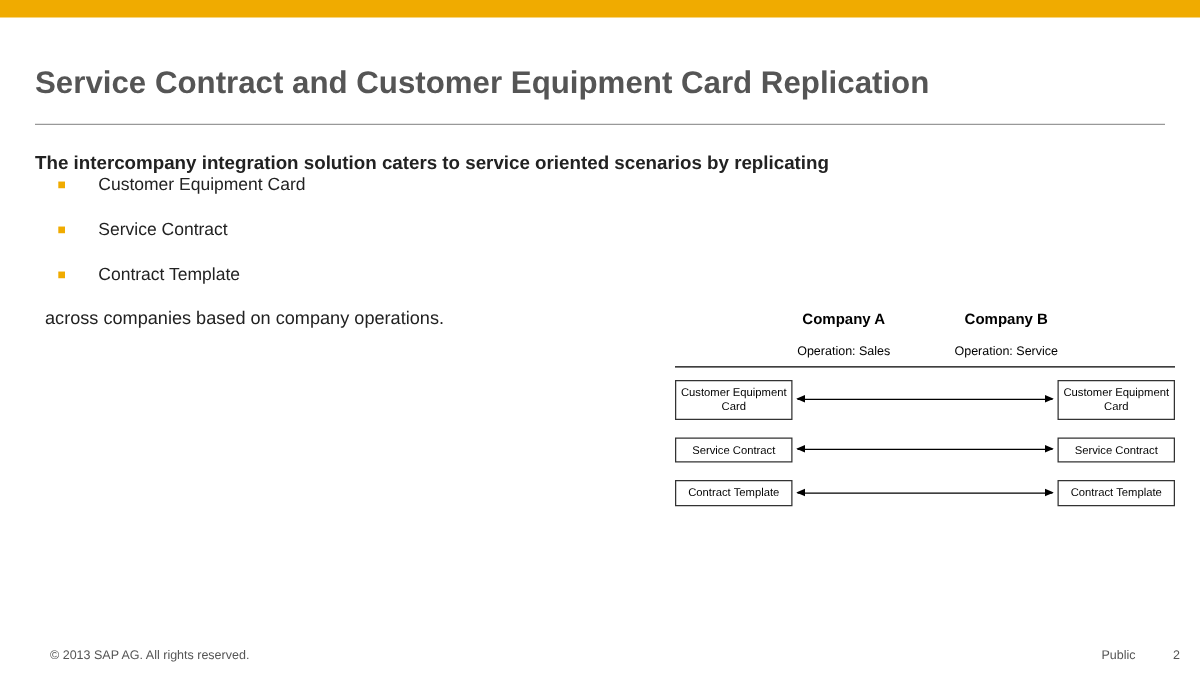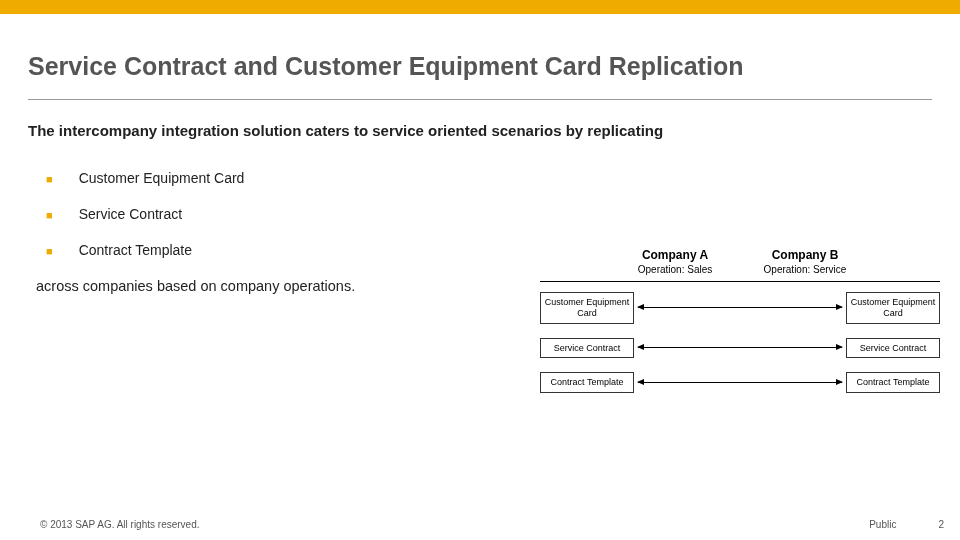--- a/index.html
+++ b/index.html
@@ -28,21 +28,21 @@
   }
   .hr {
     border: none;
     border-top: 1px solid #999;
     margin-bottom: 22px;
   }
   .intro {
     font-size: 15px;
     font-weight: bold;
     color: #222;
-    margin-bottom: 31px;
+    margin-bottom: 0;
   }
   .bullets { list-style: none; padding-left: 18px; }
   .bullets li {
     display: flex;
     align-items: flex-start;
     margin-bottom: 18px;
     font-size: 14px;
     color: #222;
   }
   .bullet-mark {
@@ -61,21 +61,21 @@
     position: absolute;
     top: 248px;
     left: 540px;
     width: 400px;
     font-size: 10px;
     color: #000;
   }
   .dg-headers { display: flex; justify-content: center; }
   .dg-head { text-align: center; width: 130px; }
   .dg-head .cname { font-weight: bold; font-size: 12px; }
-  .dg-head .op { font-size: 10px; margin-top: 2px; }
+  .dg-head .op { font-size: 10px; margin-top: 14px; }
   .dg-line { border-top: 1px solid #000; margin: 6px 0 10px 0; }
   .dg-row {
     display: flex;
     align-items: center;
     justify-content: space-between;
     margin-bottom: 14px;
     position: relative;
   }
   .dg-box {
     width: 94px;
@@ -116,21 +116,21 @@
     bottom: 10px;
     left: 12px;
     width: 100%;
     padding: 0 28px;
     display: flex;
     justify-content: space-between;
     align-items: center;
     font-size: 10px;
     color: #555;
   }
-  .footer-right { display: flex; gap: 42px; align-items: center; }
+  .footer-right { display: flex; gap: 30px; align-items: center; }
 </style>
 </head>
 <body>
 
 <div class="top-bar"></div>
 
 <div class="content">
   <h1 class="title">Service Contract and Customer Equipment Card Replication</h1>
   <hr class="hr">
   <p class="intro">The intercompany integration solution caters to service oriented scenarios by replicating</p>

